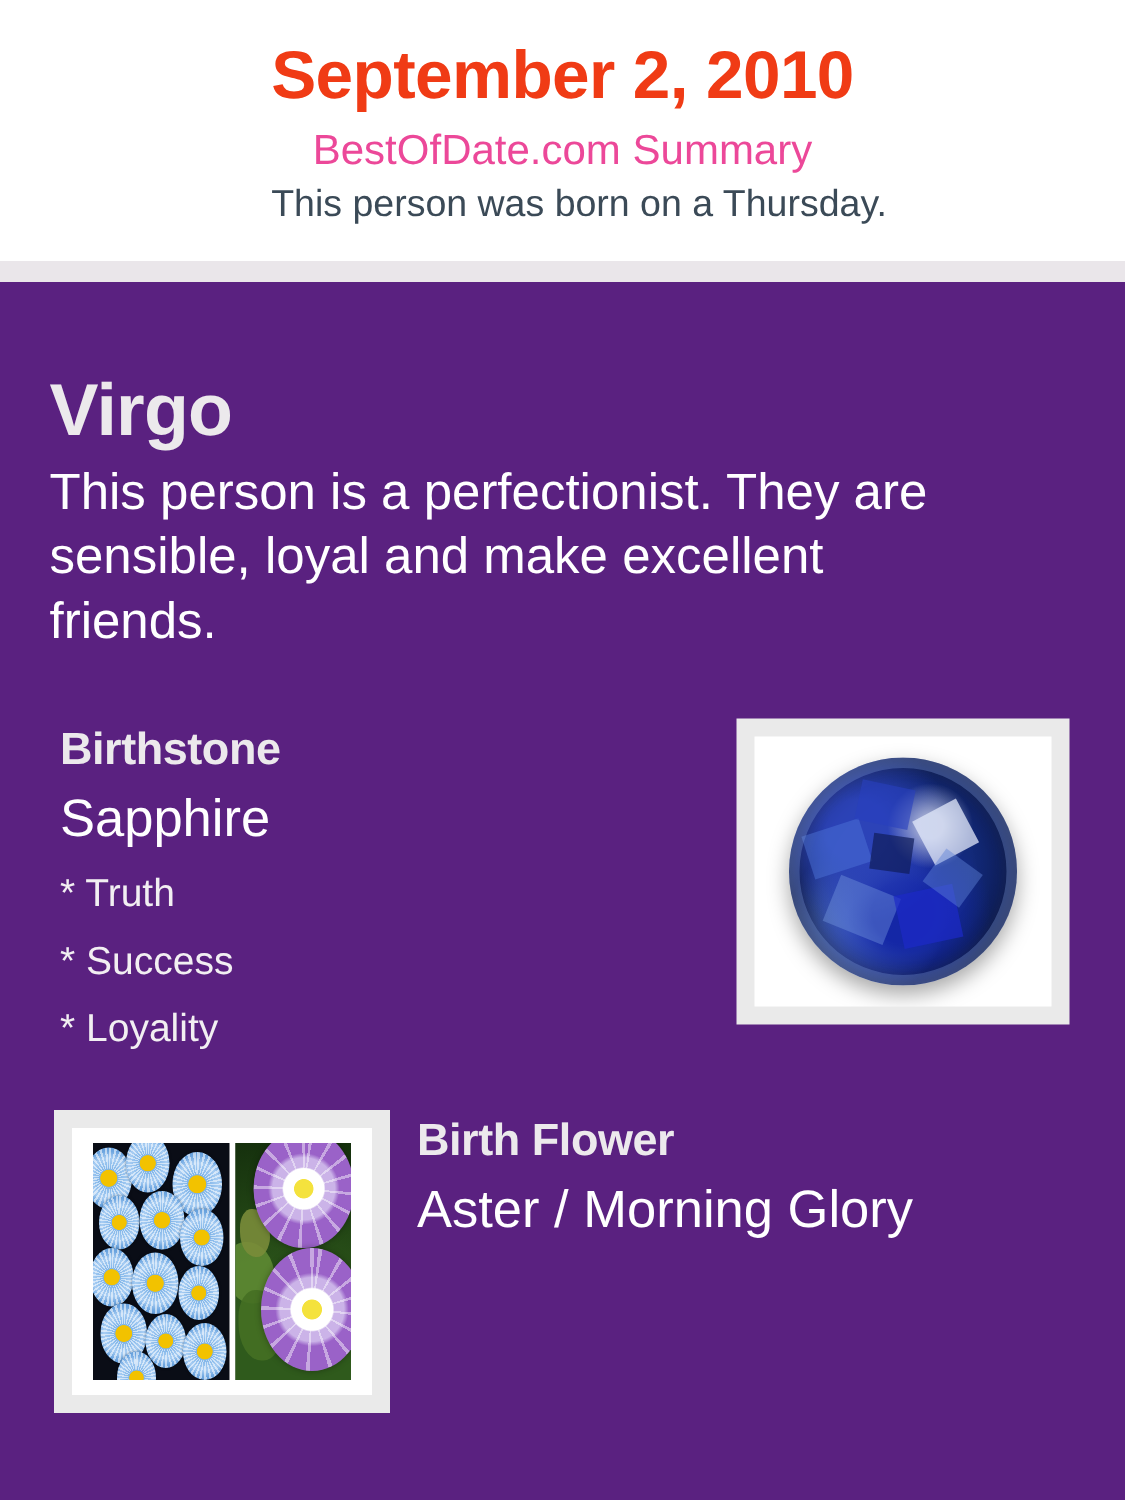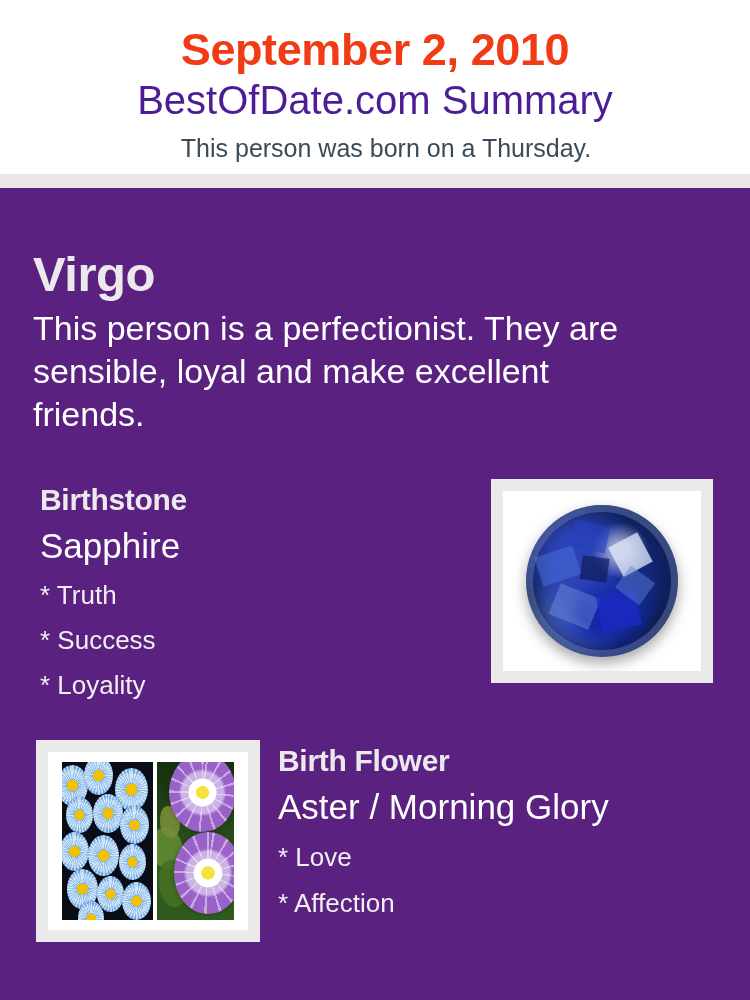--- a/index.html
+++ b/index.html
@@ -34,27 +34,27 @@
     font-size: 45px;
     font-weight: bold;
     line-height: 52px;
     letter-spacing: -0.4px;
     color: #F03B15;
     font-family: "Liberation Sans", "DejaVu Sans", sans-serif;
   }
   .header-subtitle {
     margin: 0;
     padding-top: 6px;
-    font-size: 40px;
+    font-size: 28px;
     font-weight: normal;
     line-height: 36px;
-    color: #4c1d95;
+    color: #ec4899;
   }
   .header-note {
-    margin: 12px;
+    margin: 0;
     padding-top: 3px;
     font-size: 25px;
     font-weight: normal;
     line-height: 30px;
     color: #3b4a57;
     padding-left: 22px;
   }
   .divider-band {
     position: absolute;
     left: 0; top: 174px;
@@ -349,20 +349,16 @@
             <div class="mglory" style="left:16%; top:-6%; width:86%; height:50%;"></div>
             <div class="mglory" style="left:22%; top:44%; width:88%; height:52%;"></div>
           </div>
         </div>
       </div>
     </div>
 
     <div class="flower-block">
       <h2 class="section-heading">Birth Flower</h2>
       <div class="section-subject">Aster / Morning Glory</div>
-      <ul class="trait-list">
-        <li class="trait-item">* Love</li>
-        <li class="trait-item">* Affection</li>
-      </ul>
     </div>
 
   </div>
 </div>
 
 </body></html>

